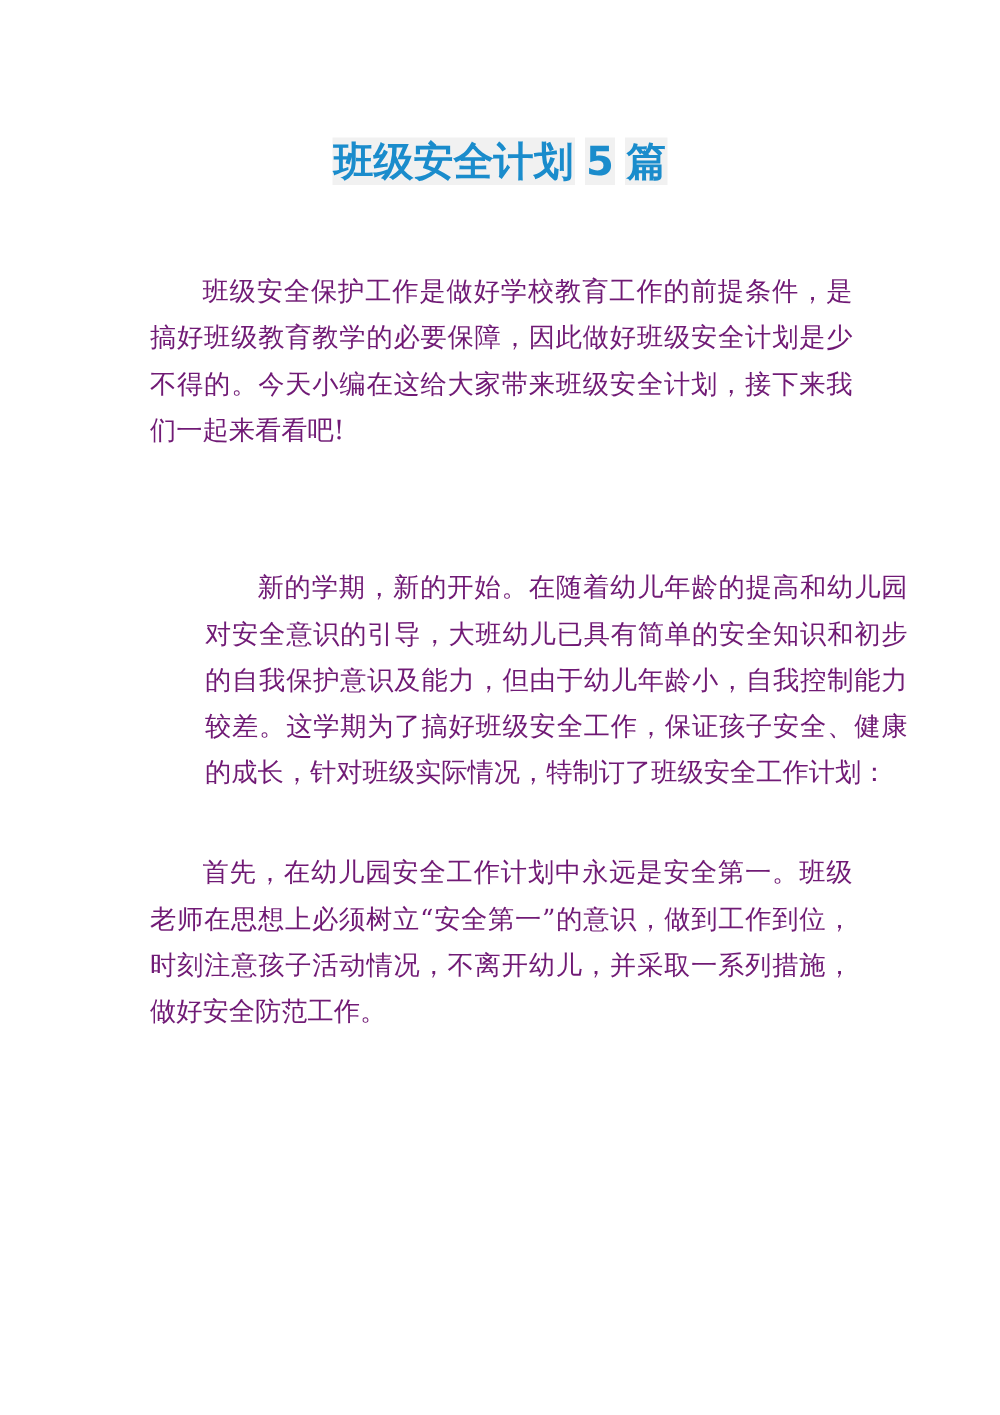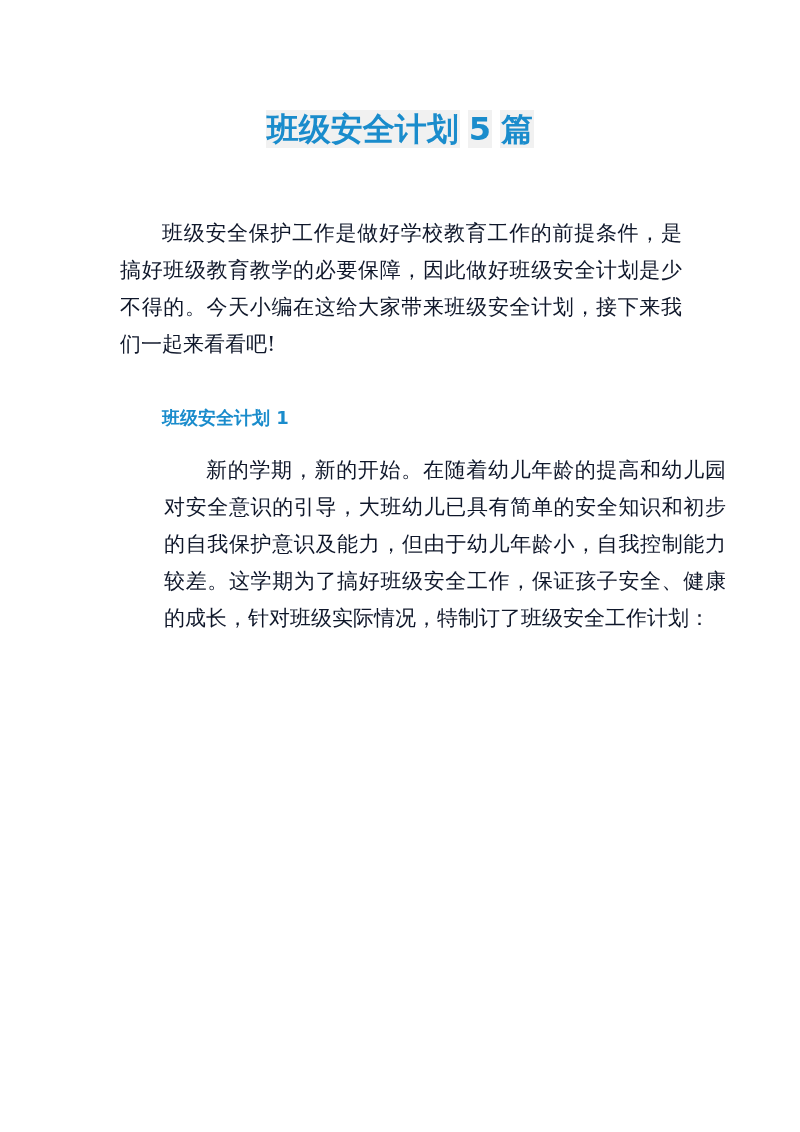--- a/index.html
+++ b/index.html
@@ -43,21 +43,21 @@
       width: 8px;
     }
     .para {
       position: absolute;
       left: 120px;
       width: 562px;
       font-size: 21px;
       line-height: 37px;
       text-indent: 42px;
       text-align: justify;
-      color: #0f172a;
+      color: #701a75;
       margin: 0;
     }
     .p1 { top: 215px; }
     .p2 { top: 452px; margin-left: 44px; }
     .p3 { top: 680px; }
     .p4 { top: 859px; }
     .subheading {
       position: absolute;
       left: 162px;
       top: 403px;
@@ -76,19 +76,19 @@
 <body>
 
 <div class="page">
 
   <h1 class="title" style="margin:0;">
     <span class="hl">班级安全计划</span><span class="gap"></span><span class="hl">5</span><span class="gap"></span><span class="hl">篇</span>
   </h1>
 
   <p class="para p1">班级安全保护工作是做好学校教育工作的前提条件，是搞好班级教育教学的必要保障，因此做好班级安全计划是少不得的。今天小编在这给大家带来班级安全计划，接下来我们一起来看看吧!</p>
 
-  <div class="subheading">班级安全计划 1</div>
 
   <p class="para p2">新的学期，新的开始。在随着幼儿年龄的提高和幼儿园对安全意识的引导，大班幼儿已具有简单的安全知识和初步的自我保护意识及能力，但由于幼儿年龄小，自我控制能力较差。这学期为了搞好班级安全工作，保证孩子安全、健康的成长，针对班级实际情况，特制订了班级安全工作计划：</p>
 
+  <p class="para p3">首先，在幼儿园安全工作计划中永远是安全第一。班级老师在思想上必须树立“安全第一”的意识，做到工作到位，时刻注意孩子活动情况，不离开幼儿，并采取一系列措施，做好安全防范工作。</p>
 
 
 </div>
 
 </body></html>

